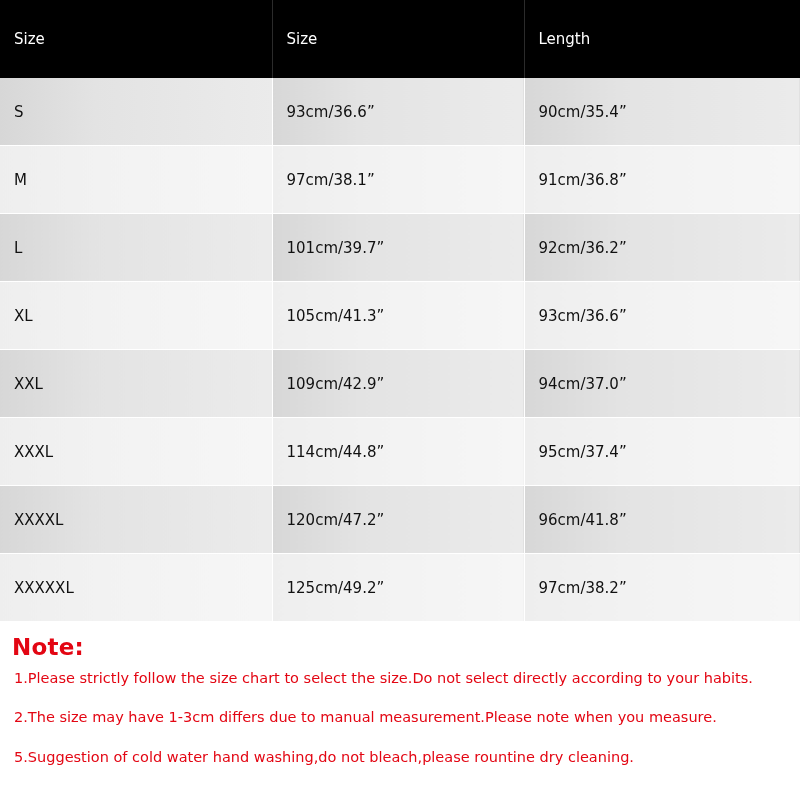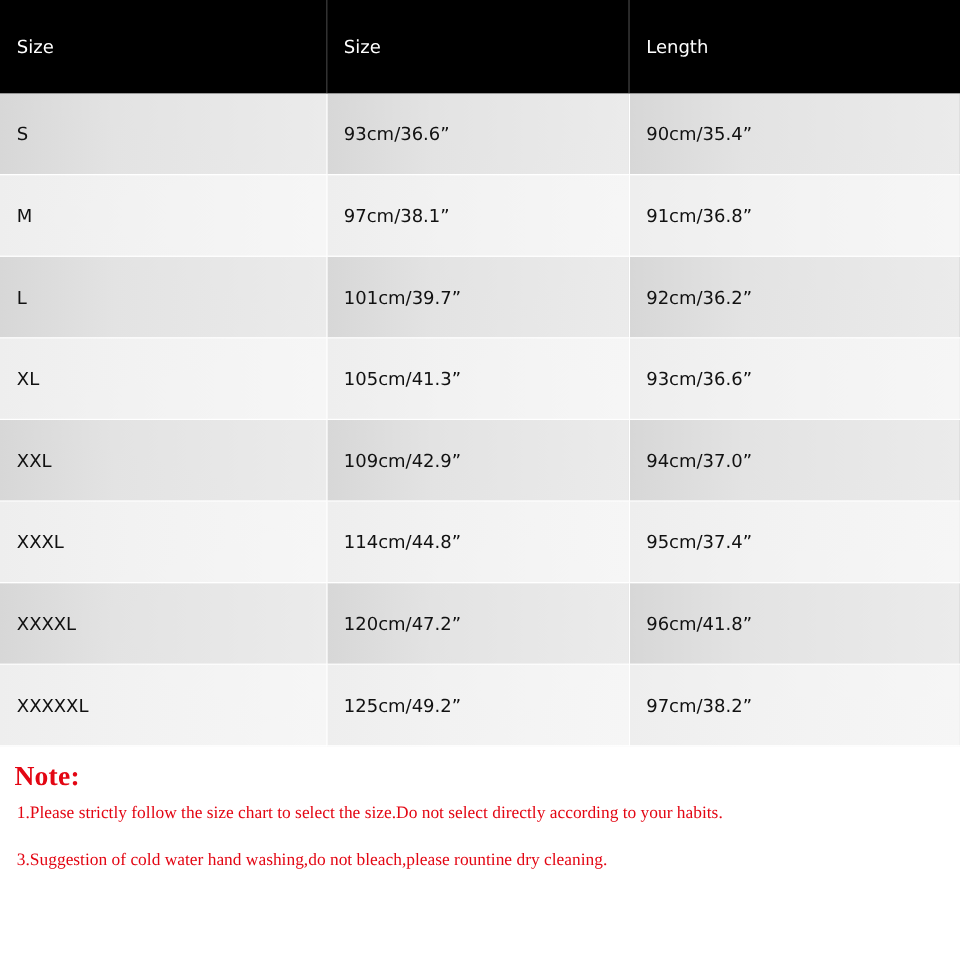--- a/index.html
+++ b/index.html
@@ -56,21 +56,20 @@
   
   table.size-chart tbody tr.r-even td {
     background: linear-gradient(to right, #d7d7d7 0%, #e3e3e3 35%, #ebebeb 100%);
   }
   table.size-chart tbody tr.r-odd td {
     background: linear-gradient(to right, #eeeeee 0%, #f2f2f2 40%, #f6f6f6 100%);
   }
 
   .notes {
     padding: 6px 3px 0 6px;
-    font-family: Liberation Serif, serif;
   }
   .notes-title {
     color: #e30613;
     font-size: 23px;
     font-weight: bold;
     margin: 6px 0 10px 6px;
     letter-spacing: 0.2px;
   }
   .note-line {
     color: #e30613;
@@ -138,16 +137,17 @@
         <td>XXXXXL</td>
         <td>125cm/49.2”</td>
         <td>97cm/38.2”</td>
       </tr>
     </tbody>
   </table>
 
   <div class="notes">
     <div class="notes-title">Note:</div>
     <div class="note-line">1.Please strictly follow the size chart to select the size.Do not select directly according to your habits.</div>
-    <div class="note-line">3.Suggestion of cold water hand washing,do not bleach,please rountine dry cleaning.</div>
+    <div class="note-line">2.The size may have 1-3cm differs due to manual measurement.Please note when you measure.</div>
+    <div class="note-line">5.Suggestion of cold water hand washing,do not bleach,please rountine dry cleaning.</div>
   </div>
 
 </div>
 
 </body></html>

